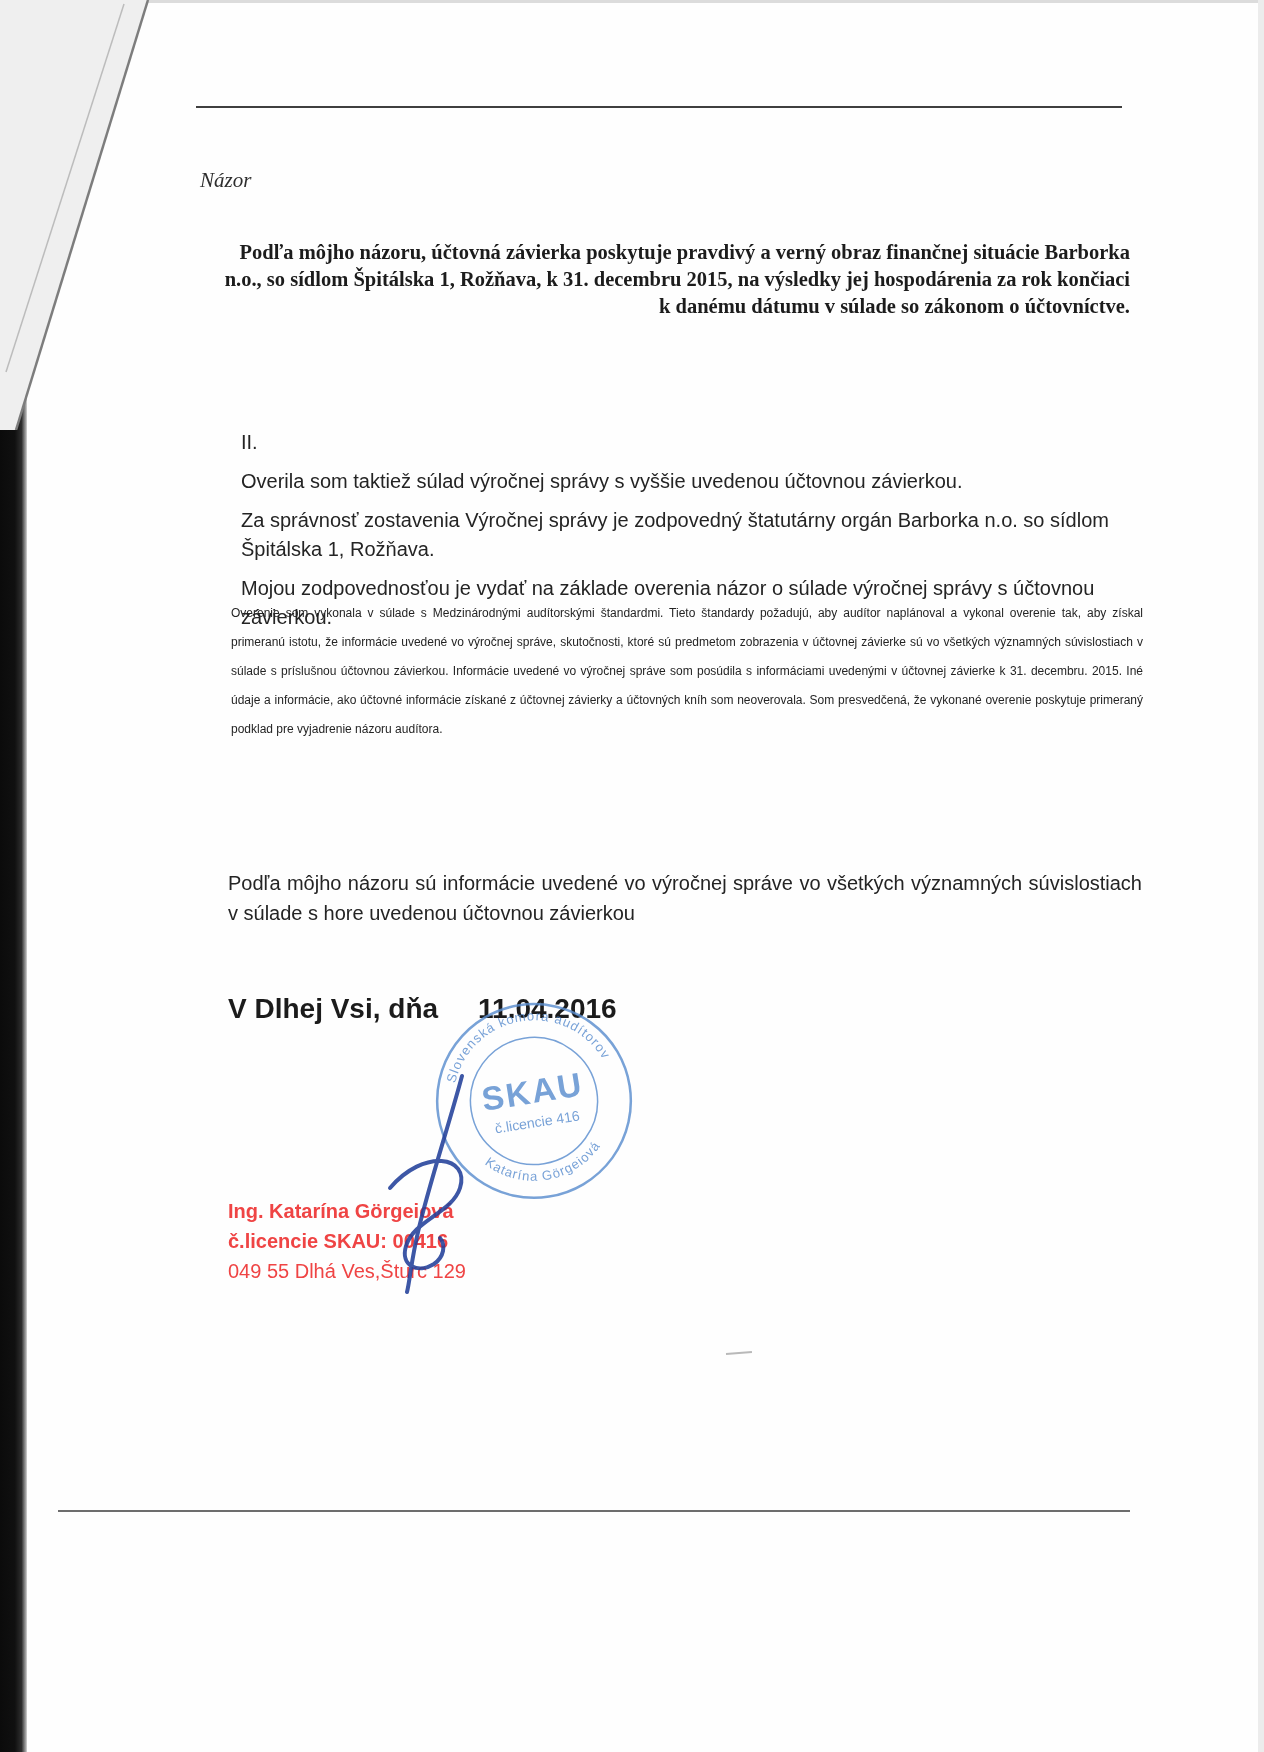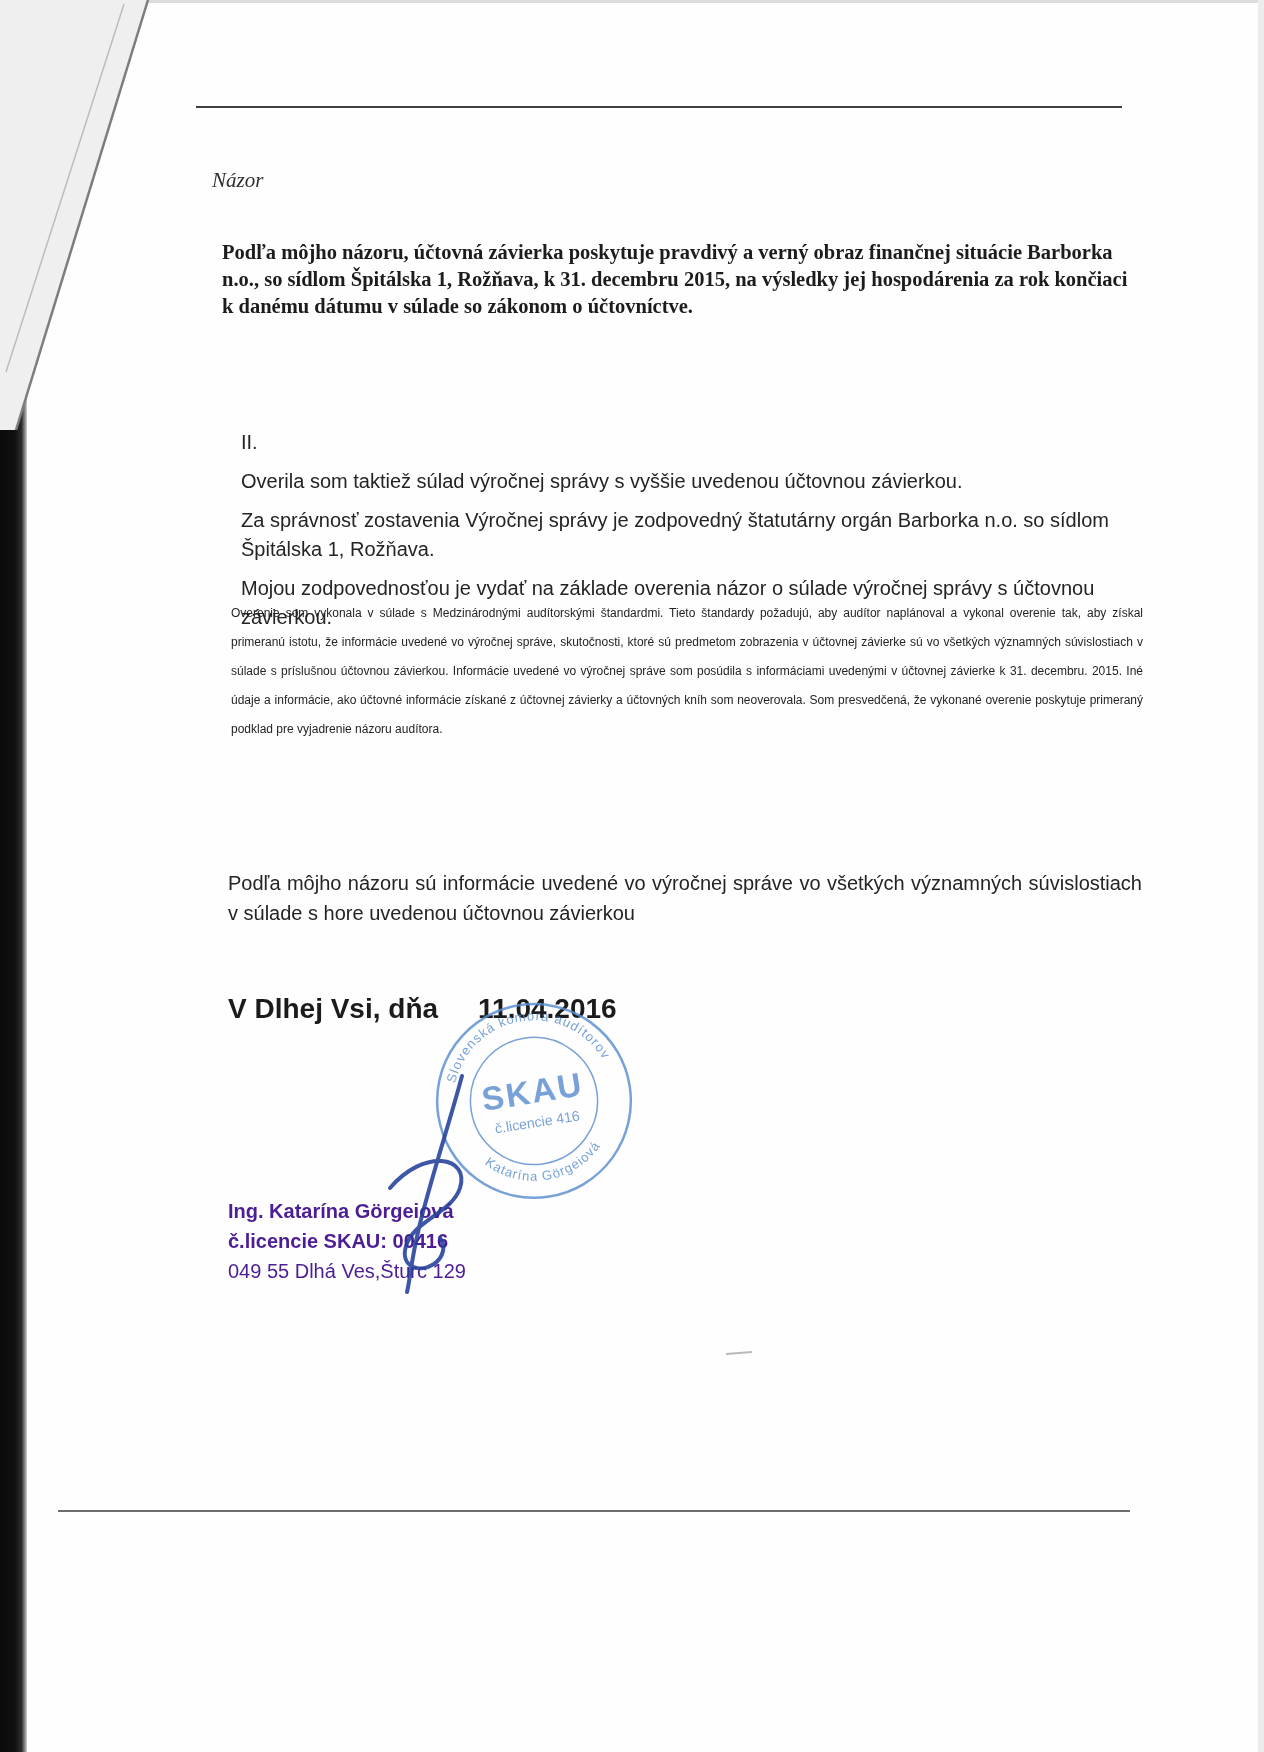--- a/index.html
+++ b/index.html
@@ -27,26 +27,26 @@
   .rule { position:absolute; }
   .rule-top    { left:196px; top:106px; width:926px;  height:2px; background:#3f3f3f; }
   .rule-bottom { left:58px;  top:1510px; width:1072px; height:2px; background:#6d6d6d; }
   .scan-speck  { position:absolute; left:726px; top:1352px; width:26px; height:2px;
                  background:#b9b9b9; transform:rotate(-4deg); }
 
   
   .label-nazor {
     position:absolute; left:200px; top:168px;
     font-family:"Liberation Serif", serif; font-style:italic;
-    font-size:21px; color:#2e2e2e;margin-left:12px;
+    font-size:21px; color:#2e2e2e;
   }
   .opinion {
     position:absolute; left:222px; top:239px; width:908px;
     font-family:"Liberation Serif", serif; font-weight:700;
-    font-size:20.5px; line-height:27px; color:#1c1c1c;
+    font-size:20.5px; line-height:27px; color:#1c1c1c;text-align:right;
   }
   .sec2 {
     position:absolute; left:231px; top:418px; width:910px;
     font-size:20px; line-height:29px;
   }
   .sec2 p { margin:10px; }
   .verify {
     position:absolute; left:231px; top:599px; width:912px;
     font-size:12px; line-height:29px; text-align:justify;
   }
@@ -55,21 +55,21 @@
     font-size:20px; line-height:30px; text-align:justify;
   }
   .dateline {
     position:absolute; left:228px; top:993px;
     font-size:28px; font-weight:700; color:#1b1b1b;
   }
   .dateline .date { margin-left:40px; }
 
   .sigblock {
     position:absolute; left:228px; top:1196px;
-    font-size:20px; line-height:30px; color:#4c1d95;
+    font-size:20px; line-height:30px; color:#ef4444;
   }
   .sigblock .bold { font-weight:700; }
 
   
   .stamp {
     position:absolute; left:418px; top:1000px; width:232px; height:212px;
     opacity:0.82;
   }
   .signature {
     position:absolute; left:366px; top:1070px; width:132px; height:230px;

